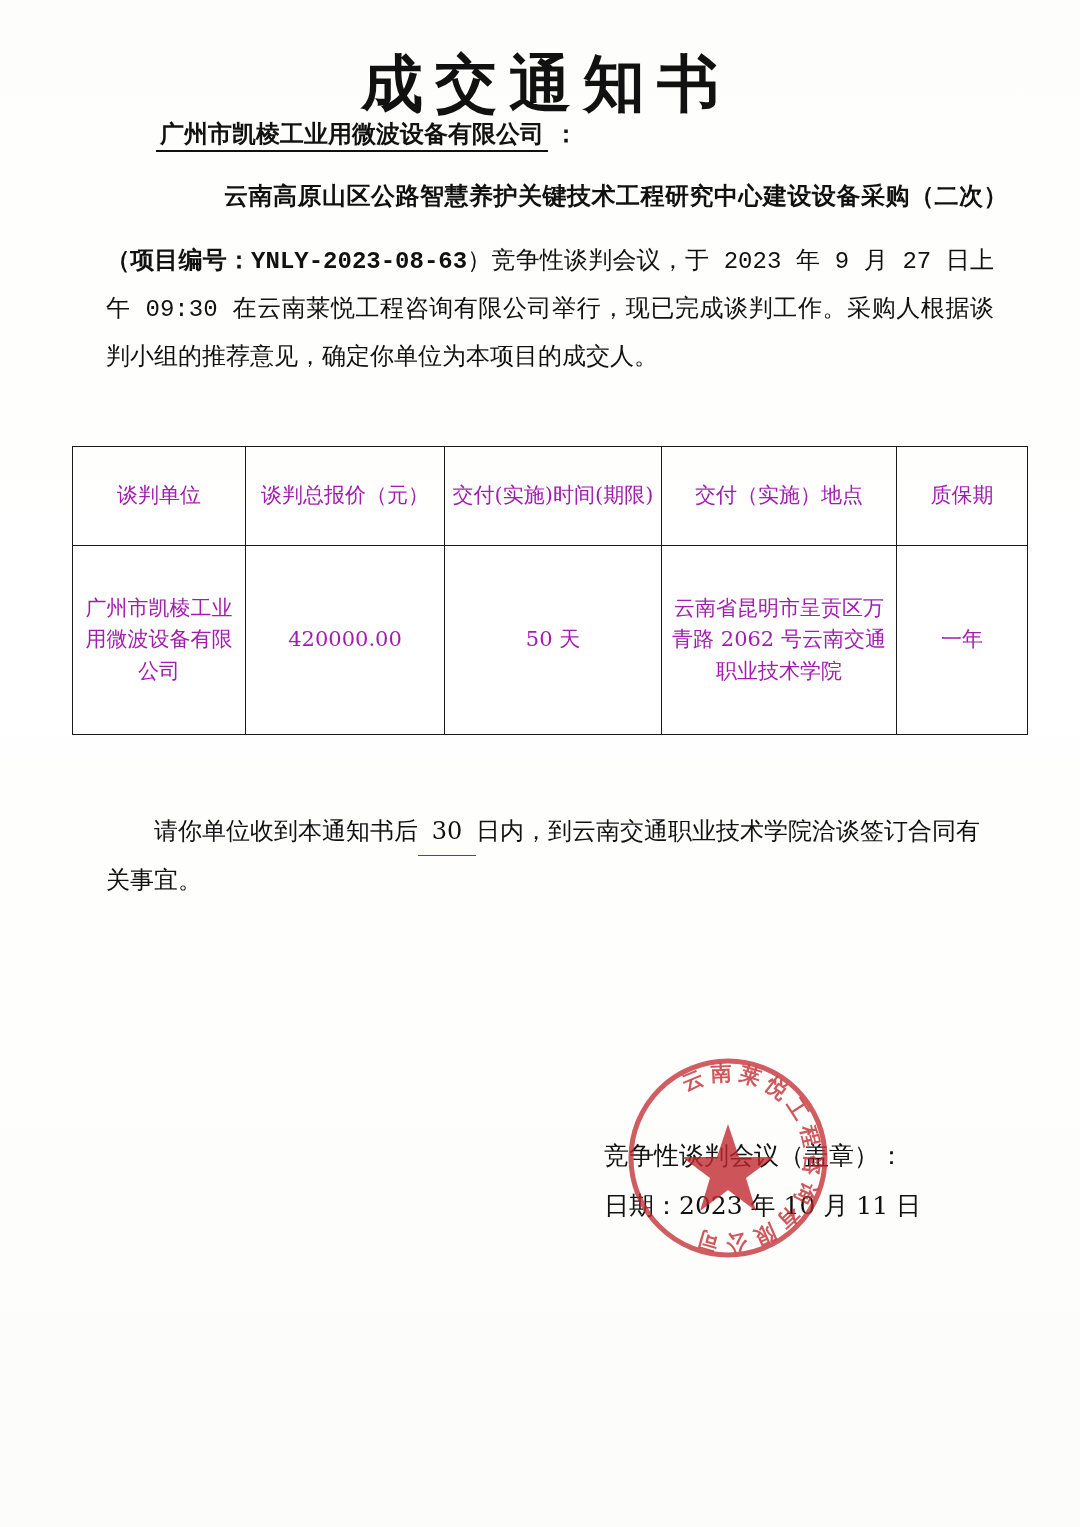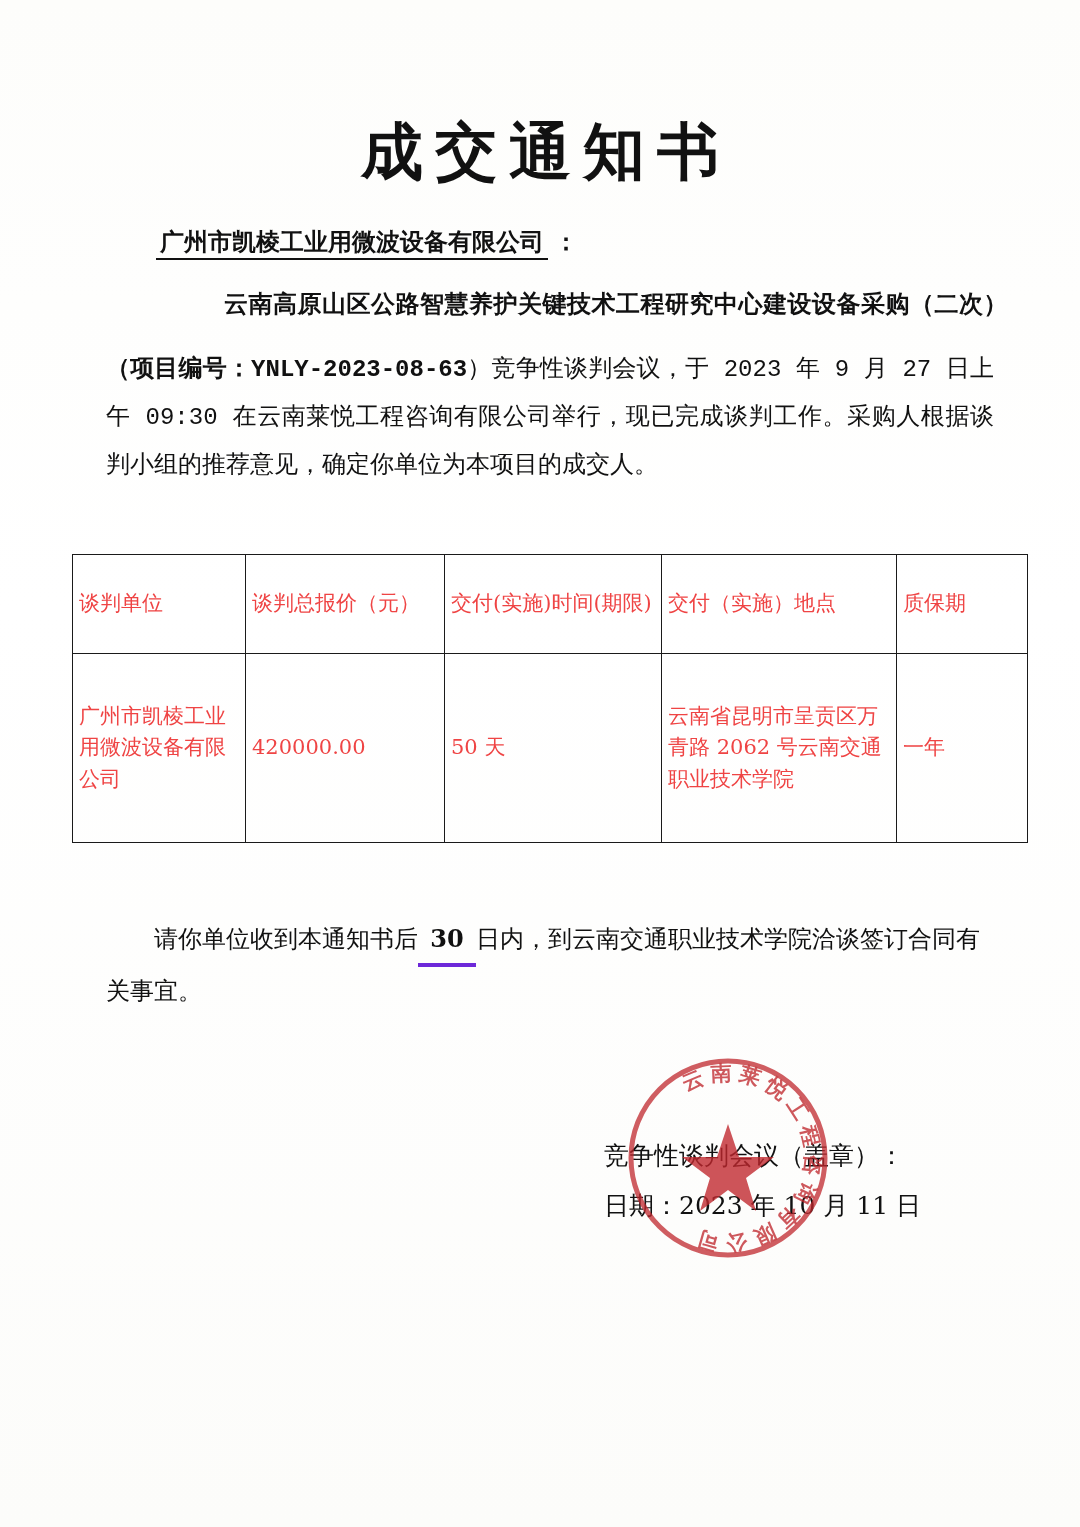--- a/index.html
+++ b/index.html
@@ -31,26 +31,25 @@
     padding: 0 72px;
   }
   .doc-title {
     text-align: center;
     font-family: "DejaVu Serif", "Liberation Serif", serif;
     font-weight: 700;
     font-size: 62px;
     letter-spacing: 12px;
     color: #111111;
     margin: 0;
-    padding-top: 118px;
+    padding-top: 50px;
     padding-left: 12px;
     line-height: 1.1;
   }
   .addressee {
-    margin-top: 40px;
     font-family: "DejaVu Serif", "Liberation Serif", serif;
     font-size: 24px;
     font-weight: 700;
     color: #111;
     padding-left: 84px;
   }
   .addressee .name {
     border-bottom: 2px solid #111;
     padding: 0 4px 2px 4px;
   }
@@ -83,22 +82,22 @@
     margin: 64px auto 0 auto;
     border-collapse: collapse;
     width: 890px;
     table-layout: fixed;
   }
   table.award-table th,
   table.award-table td {
     border: 1.5px solid #1a1a1a;
     font-family: "DejaVu Serif", "Liberation Serif", serif;
     font-size: 21px;
-    color: #ef4444;
-    text-align: left;
+    color: #a21caf;
+    text-align: center;
     vertical-align: middle;
     padding: 10px 6px;
     line-height: 1.5;
     font-weight: 400;
   }
   table.award-table thead th {
     height: 78px;
   }
   table.award-table tbody td {
     height: 168px;
@@ -115,22 +114,22 @@
     font-size: 24px;
     line-height: 2.0;
     color: #111;
     padding: 0 14px 0 34px;
   }
   .closing-para .indent { display: inline-block; width: 48px; }
   .blank-num {
     display: inline-block;
     min-width: 58px;
     text-align: center;
-    border-bottom: 4px solid #6d28d9;
-    font-weight: 700;
+    border-bottom: 1px solid #6d28d9;
+    font-weight: 400;
   }
   .sign-block {
     position: absolute;
     right: 96px;
     bottom: 296px;
     z-index: 3;
     font-family: "DejaVu Serif", "Liberation Serif", serif;
     font-size: 25px;
     color: #111;
     line-height: 2.0;

